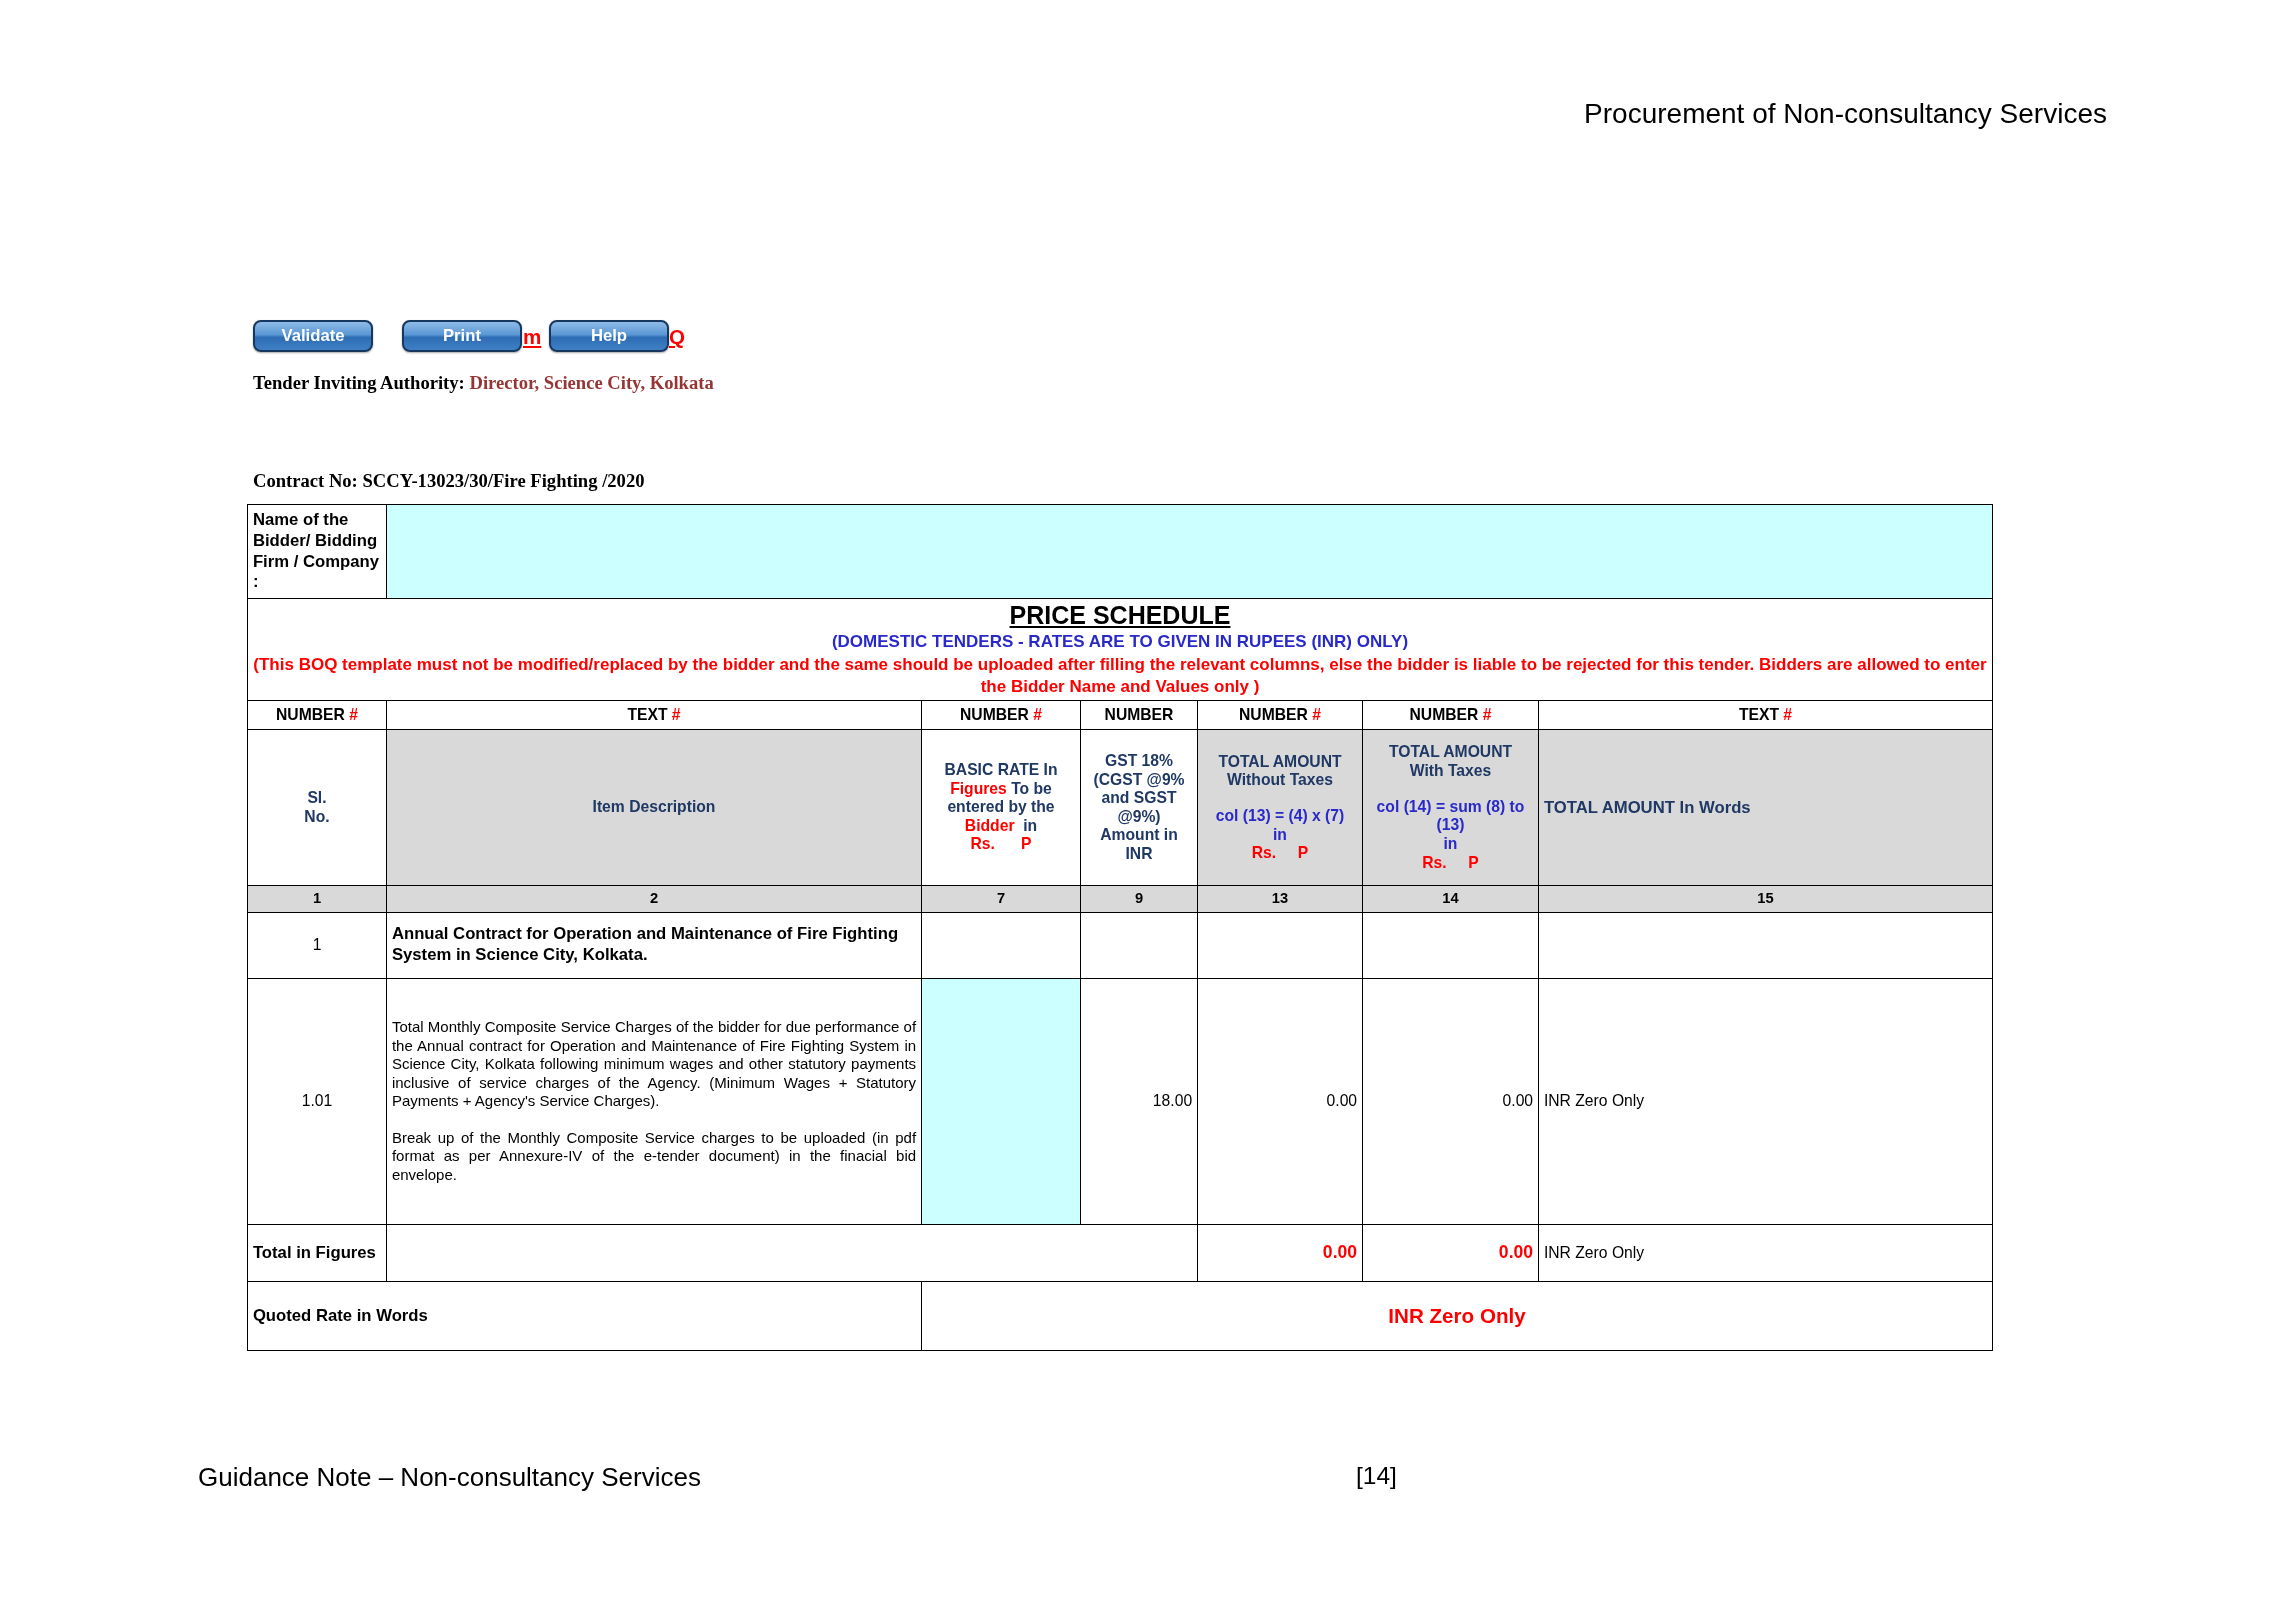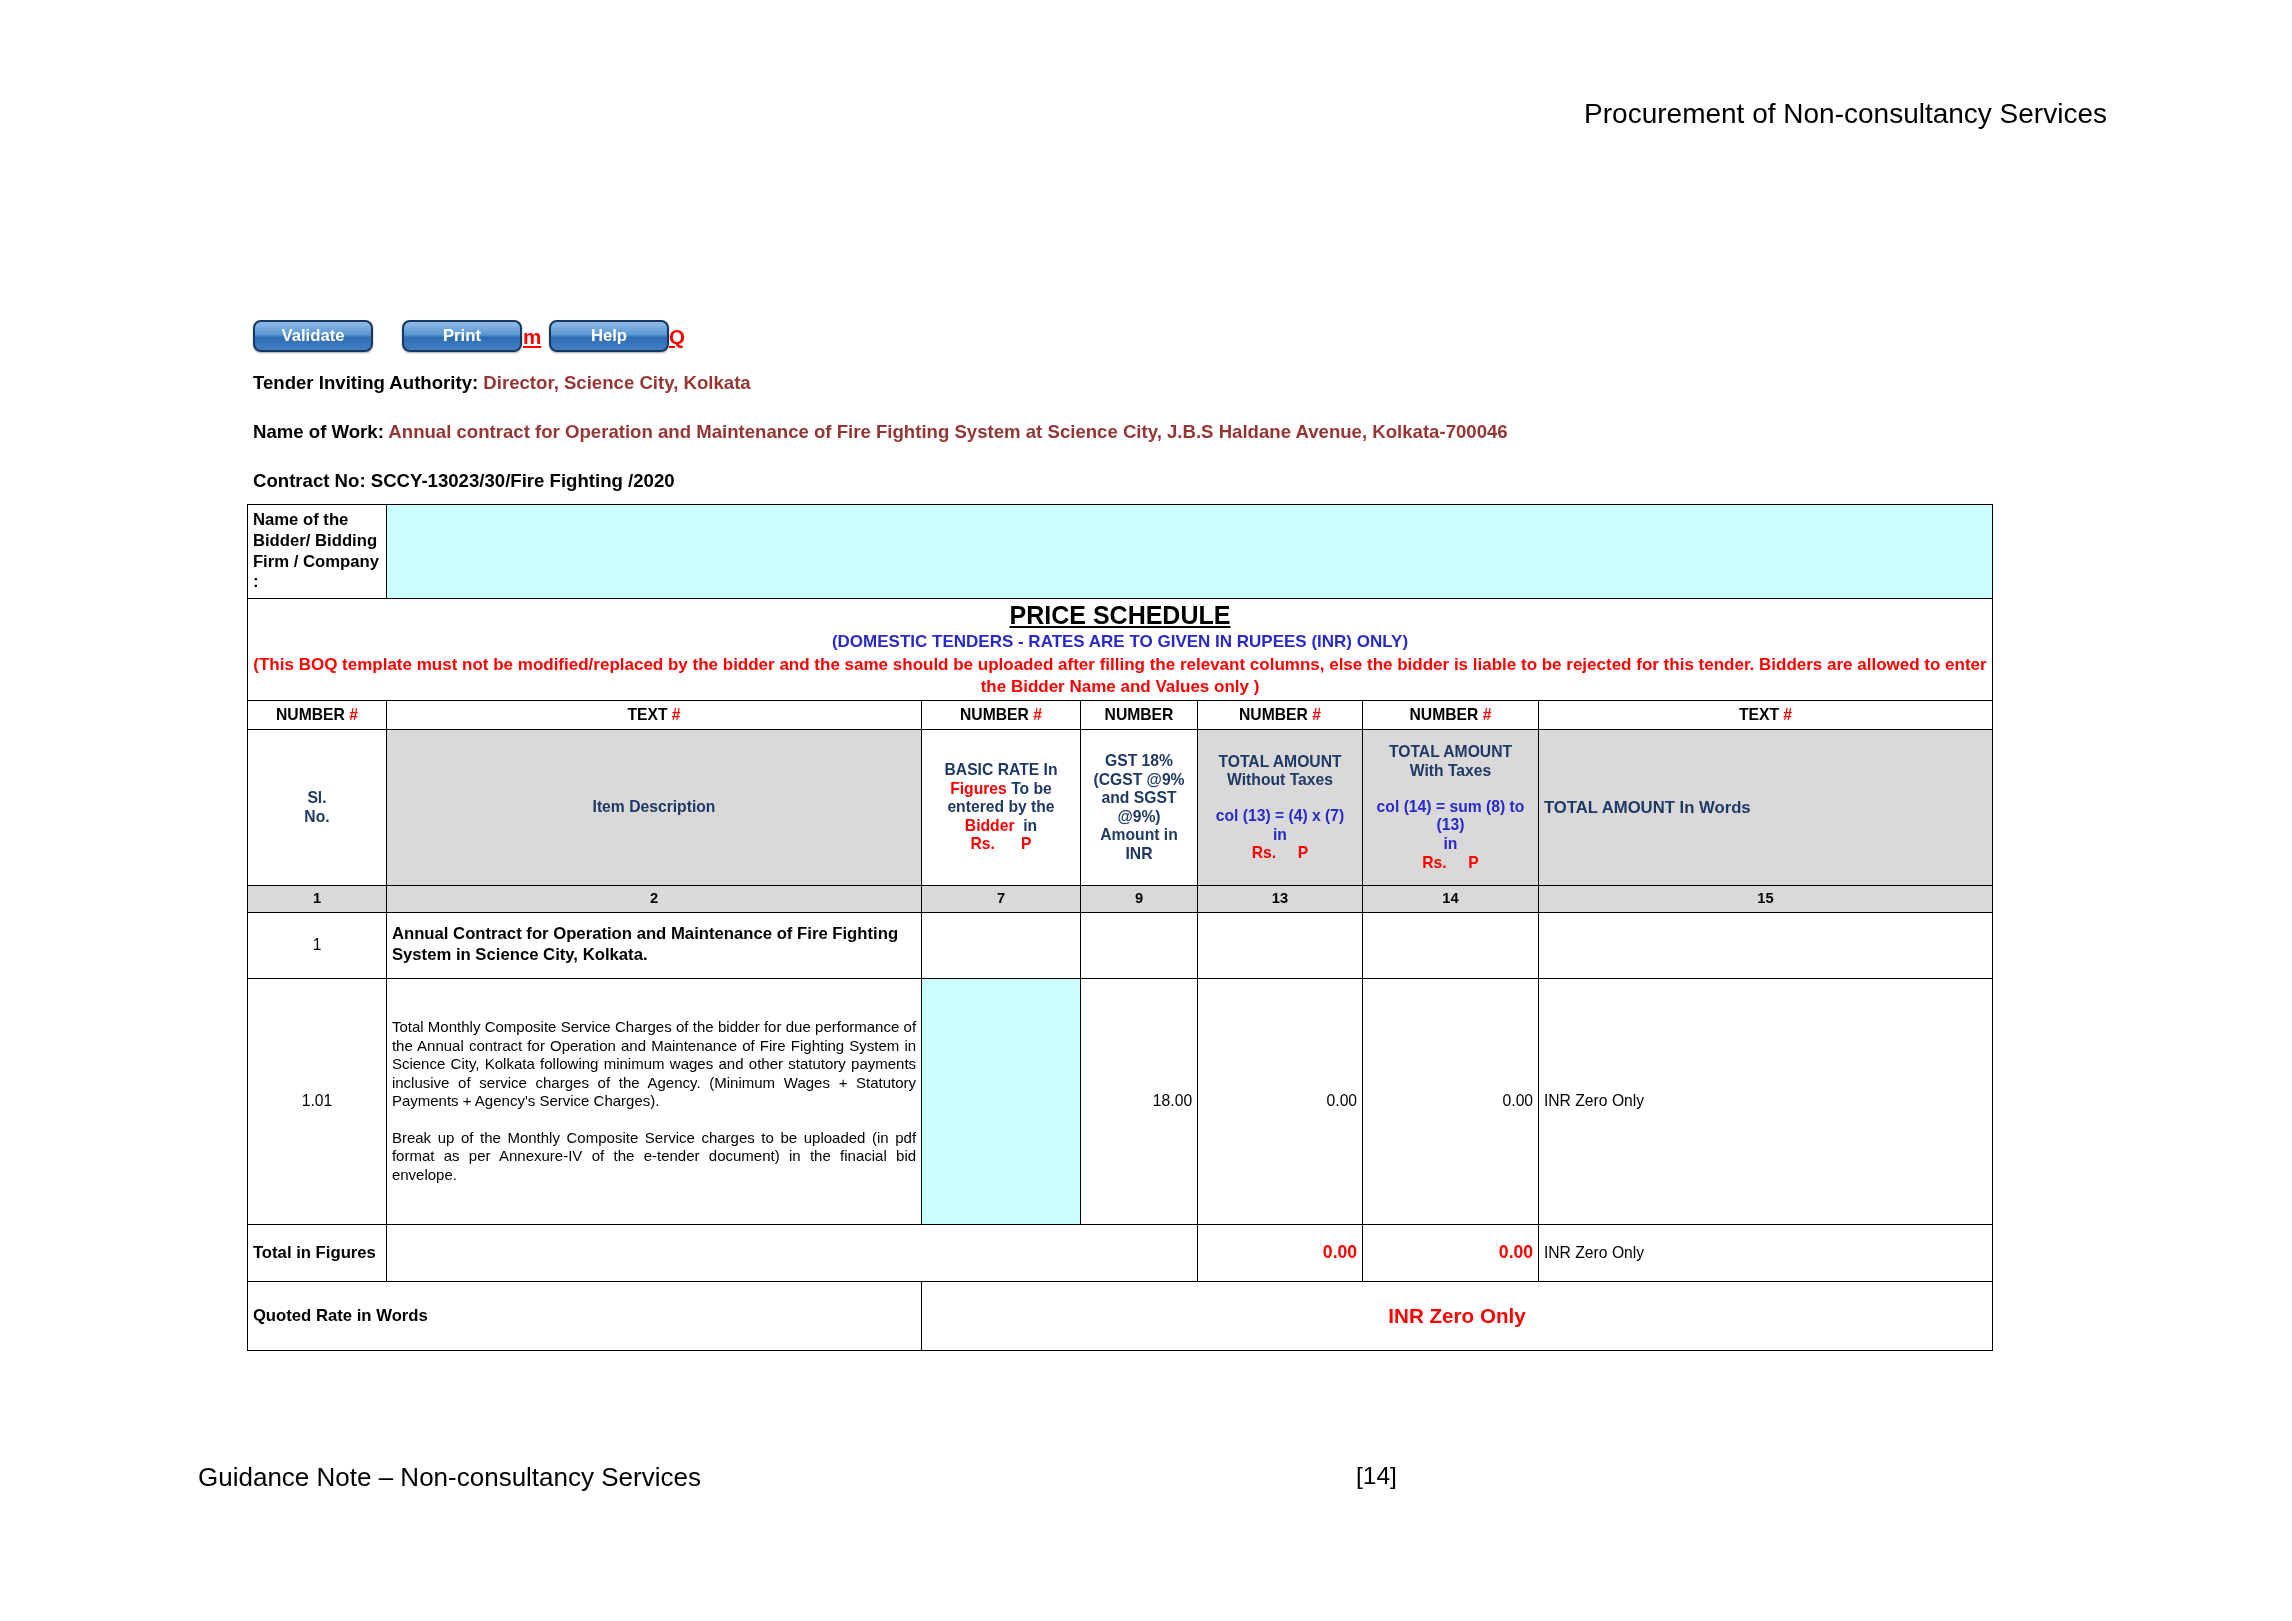--- a/index.html
+++ b/index.html
@@ -18,21 +18,21 @@
   .frag-q { left:669px; }
   .btn { position:absolute; top:320px; width:120px; height:32px; border-radius:7.8px;
          border:2px solid #17375E; color:#fff; font-weight:bold; font-size:16.7px;
          font-family:"Liberation Sans",sans-serif; cursor:pointer; z-index:2;
          background:linear-gradient(#8FBCE8 0%, #5B97D4 45%, #2E6DB4 55%, #3F7FC4 100%);
          box-shadow:0 1px 2px rgba(0,0,0,.35); }
   .btn-validate { left:253px; }
   .btn-print { left:402px; }
   .btn-help { left:549px; }
 
-  .meta { position:absolute; left:253px; font-size:18.6px; font-weight:bold; }
+  .meta { position:absolute; left:253px; font-size:18.6px; font-weight:bold;font-family:Liberation Serif, serif; }
   .meta-authority { top:372px; }
   .meta-work { top:421px; }
   .meta-contract { top:470px; }
   .meta-value { color:var(--maroon); }
   .meta-value-black { color:#000; }
 
   table.boq { position:absolute; left:247px; top:504px; width:1745px; border-collapse:collapse; table-layout:fixed; }
   table.boq td { border:1px solid #000; padding:2px 4.9px; overflow:hidden; vertical-align:middle; }
   .navy { color:var(--navy); }
   .blue { color:var(--blue); }
@@ -90,24 +90,20 @@
   <span class="frag frag-m">m</span>
   <span class="frag frag-q">Q</span>
 
   <button class="btn btn-validate"><span>Validate</span></button>
   <button class="btn btn-print"><span>Print</span></button>
   <button class="btn btn-help"><span>Help</span></button>
 
   <div class="meta meta-authority">
     <span>Tender Inviting Authority:</span>
     <span class="meta-value">Director, Science City, Kolkata</span>
-  </div>
-  <div class="meta meta-work">
-    <span>Name of Work:</span>
-    <span class="meta-value">Annual contract for Operation and Maintenance of Fire Fighting System at Science City, J.B.S Haldane Avenue, Kolkata-700046</span>
   </div>
   <div class="meta meta-contract">
     <span>Contract No:</span>
     <span class="meta-value-black">SCCY-13023/30/Fire Fighting /2020</span>
   </div>
 
   <table class="boq">
     <colgroup>
       <col style="width:139px">
         <col style="width:535px">

